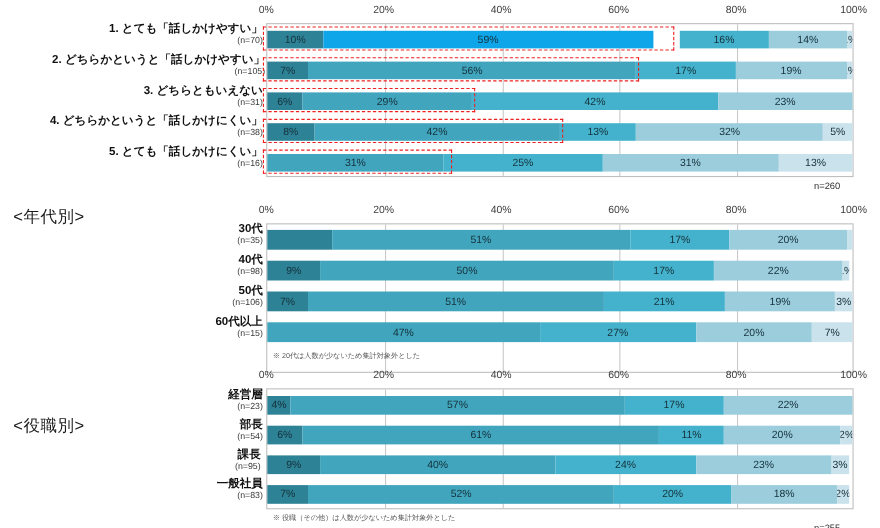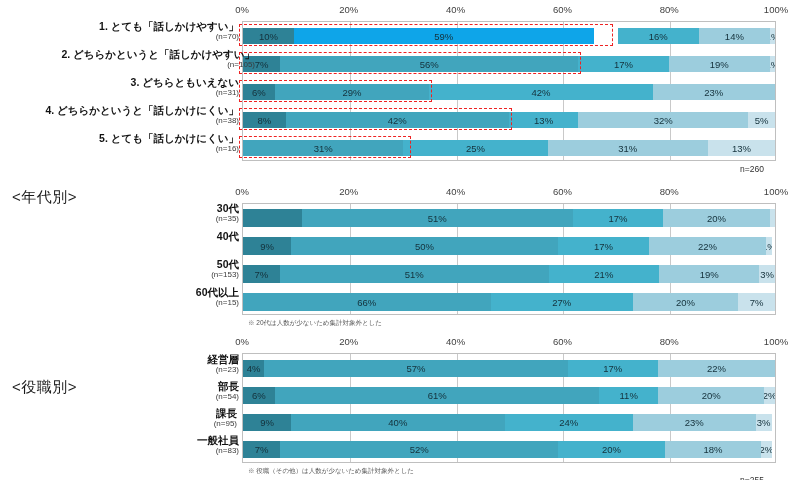--- a/index.html
+++ b/index.html
@@ -205,21 +205,21 @@
           <div class="seg" style="width: 69.42px; background: rgb(201, 226, 236);">
             <span>13%</span>
           </div>
         </div>
       </div>
     </div>
     <div class="cat" style="position: absolute; right: 561px; top: 16px; width: 240px;">
       <span class="cat-label">1. とても「話しかけやすい」</span>
       <span class="cat-n">(n=70)</span>
     </div>
-    <div class="cat" style="position: absolute; right: 545px; top: 44px; width: 240px;">
+    <div class="cat" style="position: absolute; right: 559px; top: 44px; width: 240px;">
       <span class="cat-label">2. どちらかというと「話しかけやすい」</span>
       <span class="cat-n">(n=105)</span>
     </div>
     <div class="cat" style="position: absolute; right: 561px; top: 72px; width: 240px;">
       <span class="cat-label">3. どちらともいえない</span>
       <span class="cat-n">(n=31)</span>
     </div>
     <div class="cat" style="position: absolute; right: 561px; top: 100px; width: 240px;">
       <span class="cat-label">4. どちらかというと「話しかけにくい」</span>
       <span class="cat-n">(n=38)</span>
@@ -237,21 +237,21 @@
   </div>
 <div class="chart-block" id="chart-by-age" style="left:0px; top:186px; width:800px; height:150px;">
     <div class="axis-row" style="position: absolute; left: 0px; top: 0px; width: 800px;">
       <span class="axis-tick" style="left: 242px;">0%</span>
       <span class="axis-tick" style="left: 348.8px;">20%</span>
       <span class="axis-tick" style="left: 455.6px;">40%</span>
       <span class="axis-tick" style="left: 562.4px;">60%</span>
       <span class="axis-tick" style="left: 669.2px;">80%</span>
       <span class="axis-tick" style="left: 776px;">100%</span>
     </div>
-    <div class="plot" style="position: absolute; left: 242px; top: 17px; width: 534px; height: 112px;">
+    <div class="plot" style="position: absolute; left: 242px; top: 17px; width: 534px; height: 136px;">
       <div class="gridline" style="left: 106.8px;"></div>
       <div class="gridline" style="left: 213.6px;"></div>
       <div class="gridline" style="left: 320.4px;"></div>
       <div class="gridline" style="left: 427.2px;"></div>
       <div class="rows">
         <div class="row" style="top: 5px; height: 18px;">
           <div class="seg" style="width: 58.74px; background: rgb(46, 130, 150);"></div>
           <div class="seg" style="width: 272.34px; background: rgb(65, 165, 189);">
             <span>51%</span>
           </div>
@@ -292,44 +292,45 @@
           </div>
           <div class="seg" style="width: 101.46px; background: rgb(156, 205, 221);">
             <span>19%</span>
           </div>
           <div class="seg" style="width: 16.02px; background: rgb(201, 226, 236);">
             <span>3%</span>
           </div>
         </div>
         <div class="row" style="top: 89px; height: 18px;">
           <div class="seg" style="width: 250.98px; background: rgb(65, 165, 189);">
-            <span>66%</span>
+            <span>47%</span>
           </div>
           <div class="seg" style="width: 144.18px; background: rgb(68, 178, 204);">
             <span>27%</span>
           </div>
           <div class="seg" style="width: 106.8px; background: rgb(156, 205, 221);">
             <span>20%</span>
           </div>
           <div class="seg" style="width: 37.38px; background: rgb(201, 226, 236);">
             <span>7%</span>
           </div>
         </div>
       </div>
     </div>
     <div class="cat" style="position: absolute; right: 561px; top: 16px; width: 240px;">
       <span class="cat-label">30代</span>
       <span class="cat-n">(n=35)</span>
     </div>
     <div class="cat" style="position: absolute; right: 561px; top: 44px; width: 240px;">
       <span class="cat-label">40代</span>
+      <span class="cat-n">(n=98)</span>
     </div>
     <div class="cat" style="position: absolute; right: 561px; top: 72px; width: 240px;">
       <span class="cat-label">50代</span>
-      <span class="cat-n">(n=153)</span>
+      <span class="cat-n">(n=106)</span>
     </div>
     <div class="cat" style="position: absolute; right: 561px; top: 100px; width: 240px;">
       <span class="cat-label">60代以上</span>
       <span class="cat-n">(n=15)</span>
     </div>
     <div class="footnote" style="left: 248px; top: 133px;">※ 20代は人数が少ないため集計対象外とした</div>
     <div class="total" style="left: 740px; top: 141px; margin-top: 36px;">n=254</div>
   </div>
 <div class="chart-block" id="chart-by-position" style="left:0px; top:336px; width:800px; height:144px;">
     <div class="axis-row" style="position: absolute; left: 0px; top: 0px; width: 800px;">

